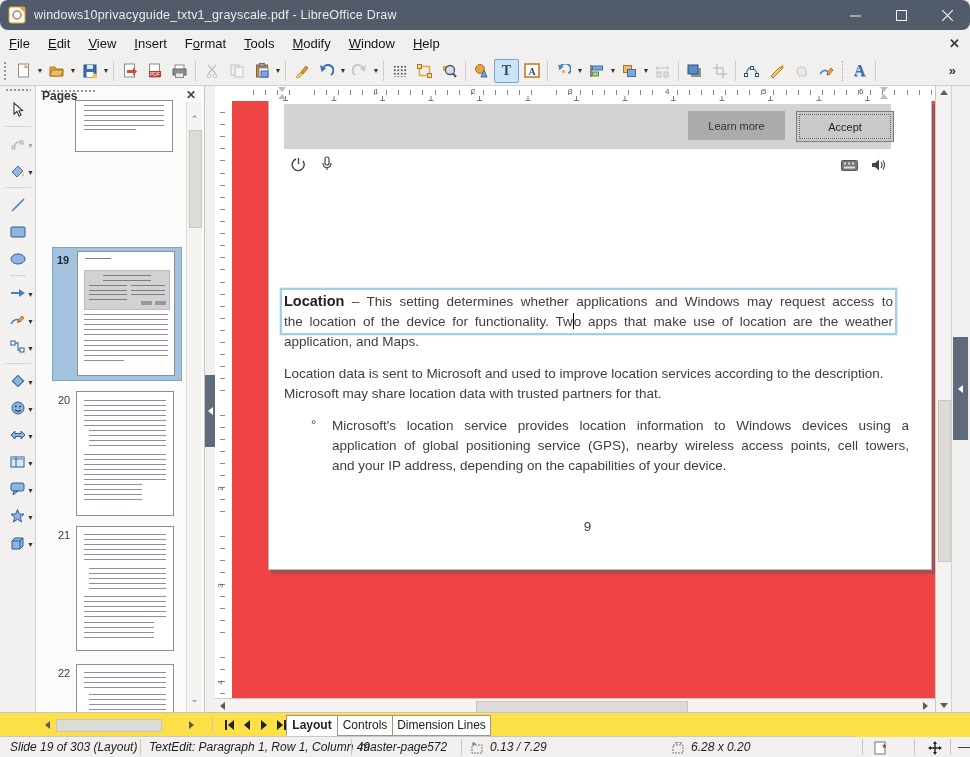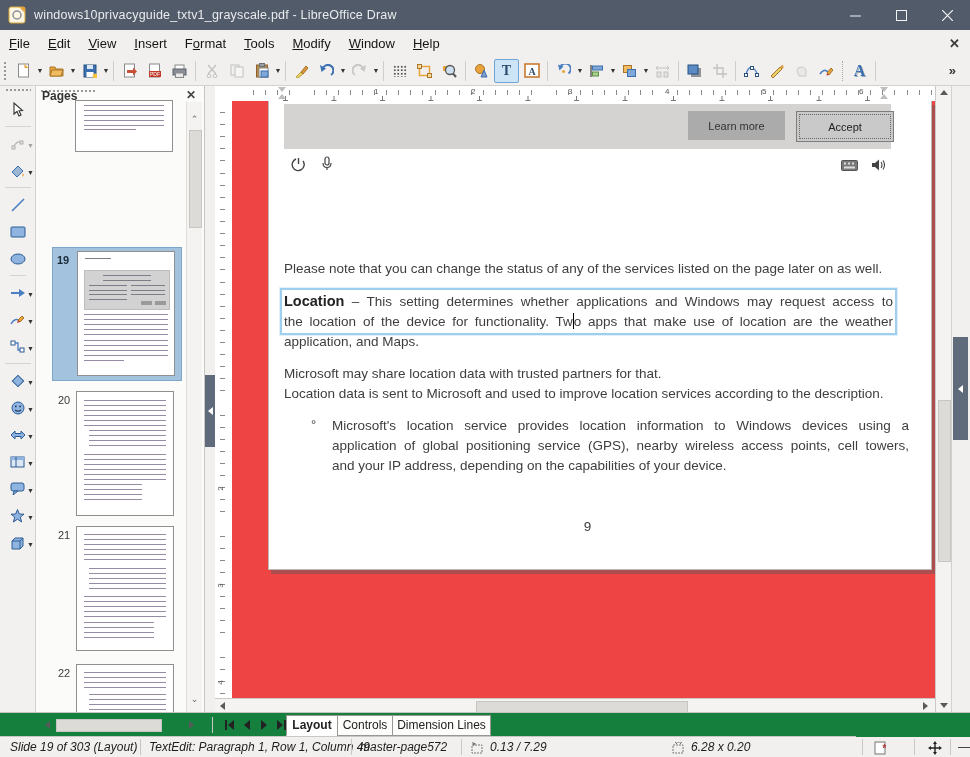--- a/index.html
+++ b/index.html
@@ -1,19 +1,19 @@
 <!DOCTYPE html>
 <html><head>
 <meta charset="utf-8">
 <style>
   html,body{margin:0;padding:0;background:#888;}
   #win{position:relative;width:970px;height:757px;background:#f1f0ee;overflow:hidden;
        font-family:"Liberation Sans",sans-serif;-webkit-font-smoothing:antialiased;}
   
-  .titlebar{position:absolute;left:0;top:0;width:970px;height:30px;background:#515b69;display:flex;align-items:center;}
+  .titlebar{position:absolute;left:0;top:0;width:970px;height:30px;background:#515b69;display:flex;align-items:center;border-radius:8px;}
   .appicon{margin-left:8px;}
   .wtitle{color:#e9ebee;font-size:12.5px;margin-left:8px;letter-spacing:.2px;}
   .wbtns{margin-left:auto;display:flex;height:30px;}
   .wbtn{width:46px;height:30px;display:flex;align-items:center;justify-content:center;color:#f2f4f6;font-size:13px;cursor:default;}
   
   .menubar{position:absolute;left:0;top:30px;width:970px;height:26px;background:#f1f0ee;display:flex;align-items:center;}
   .menu{padding:0 9px;font-size:13px;color:#141414;}
   .menu u{text-decoration:underline;}
   .menuclose{margin-left:auto;margin-right:10px;color:#3a3a3a;font-size:13px;font-weight:bold;}
   
@@ -83,21 +83,21 @@
   .cvs{position:absolute;left:935px;top:0;width:16px;height:627px;background:#f4f3f1;border-left:1px solid #cbc9c5;}
   .chs{position:absolute;left:215px;top:612px;width:720px;height:15px;background:#f4f3f1;border-top:1px solid #cbc9c5;}
   .sthumb{position:absolute;background:#dcdbd8;border:1px solid #c8c6c2;}
   .sarrow{position:absolute;width:0;height:0;}
   .sa-up{border-left:4px solid transparent;border-right:4px solid transparent;border-bottom:5px solid #5a5a5a;}
   .sa-dn{border-left:4px solid transparent;border-right:4px solid transparent;border-top:5px solid #5a5a5a;}
   .sa-lf{border-top:4px solid transparent;border-bottom:4px solid transparent;border-right:5px solid #5a5a5a;}
   .sa-rt{border-top:4px solid transparent;border-bottom:4px solid transparent;border-left:5px solid #5a5a5a;}
   .sidestrip{position:absolute;left:951px;top:0;width:19px;height:626px;background:#f1f0ee;border-left:1px solid #d3d1ce;}
   
-  .tabbar{position:absolute;left:0;top:712px;width:970px;height:24px;background:#15803d;border-top:1px solid #c6c4c1;}
+  .tabbar{position:absolute;left:0;top:712px;width:970px;height:24px;background:#fde047;border-top:1px solid #c6c4c1;}
   .tab{position:absolute;top:2px;height:19px;line-height:19px;text-align:center;font-size:12px;color:#222;background:#fdfdfc;border:1px solid #999792;}
   .tab.active{font-weight:bold;background:#fff;border-bottom:1px solid #fff;}
   .navb{position:absolute;top:6px;width:15px;height:12px;display:flex;align-items:center;justify-content:center;}
   
   .statusbar{position:absolute;left:0;top:736px;width:856px;height:21px;background:#f1f0ee;border-top:1px solid #c9c7c4;font-size:12px;color:#1c1c1c;font-style:italic;}
   .sseg{position:absolute;top:3px;}
   .ssep{position:absolute;top:2px;width:1px;height:16px;background:#c9c7c4;}
 </style>
 </head>
 <body>
@@ -567,32 +567,31 @@
             <rect x="3" y="6.5" width="11" height="2" fill="#ddd"></rect>
             <rect x="3" y="2.5" width="2" height="2" fill="#ddd"></rect>
             <rect x="7" y="2.5" width="2" height="2" fill="#ddd"></rect>
             <rect x="11" y="2.5" width="2" height="2" fill="#ddd"></rect>
           </svg>
         <svg class="picon" style="left:602px;top:57px;" width="15" height="14">
             <path d="M1 5 L4 5 L8 1.5 L8 12.5 L4 9 L1 9 Z" fill="#444"></path>
             <path d="M10 4 Q12 7 10 10 M12 2.5 Q15 7 12 11.5" fill="none" stroke="#444" stroke-width="1.1"></path>
           </svg>
 
-        <div class="para" style="top:158px;white-space:nowrap;">Please note that you can change the status of any of the services listed on the page later on as well.</div>
 
         <div class="para" style="top:190px;width:609px;">
           <div class="just"><b>Location</b><span> – This setting determines whether applications and Windows may request access to</span></div>
           <div class="just"><span>the location of the device for functionality. Tw</span><span class="caret"></span><span>o apps that make use of location are the weather</span></div>
           <div><span>application, and Maps.</span></div>
         </div>
         <div class="editbox"></div>
 
         <div class="para" style="top:263px;">
+          <div>Location data is sent to Microsoft and used to improve location services according to the description.</div>
           <div>Microsoft may share location data with trusted partners for that.</div>
-          <div>Location data is sent to Microsoft and used to improve location services according to the description.</div>
         </div>
 
         <span class="bulletsym">°</span>
         <div class="para" style="left:63px;top:315px;width:577px;">
           <div class="just">Microsoft's location service provides location information to Windows devices using a</div>
           <div class="just">application of global positioning service (GPS), nearby wireless access points, cell towers,</div>
           <div>and your IP address, depending on the capabilities of your device.</div>
         </div>
 
         <div class="pagenum">9</div>

